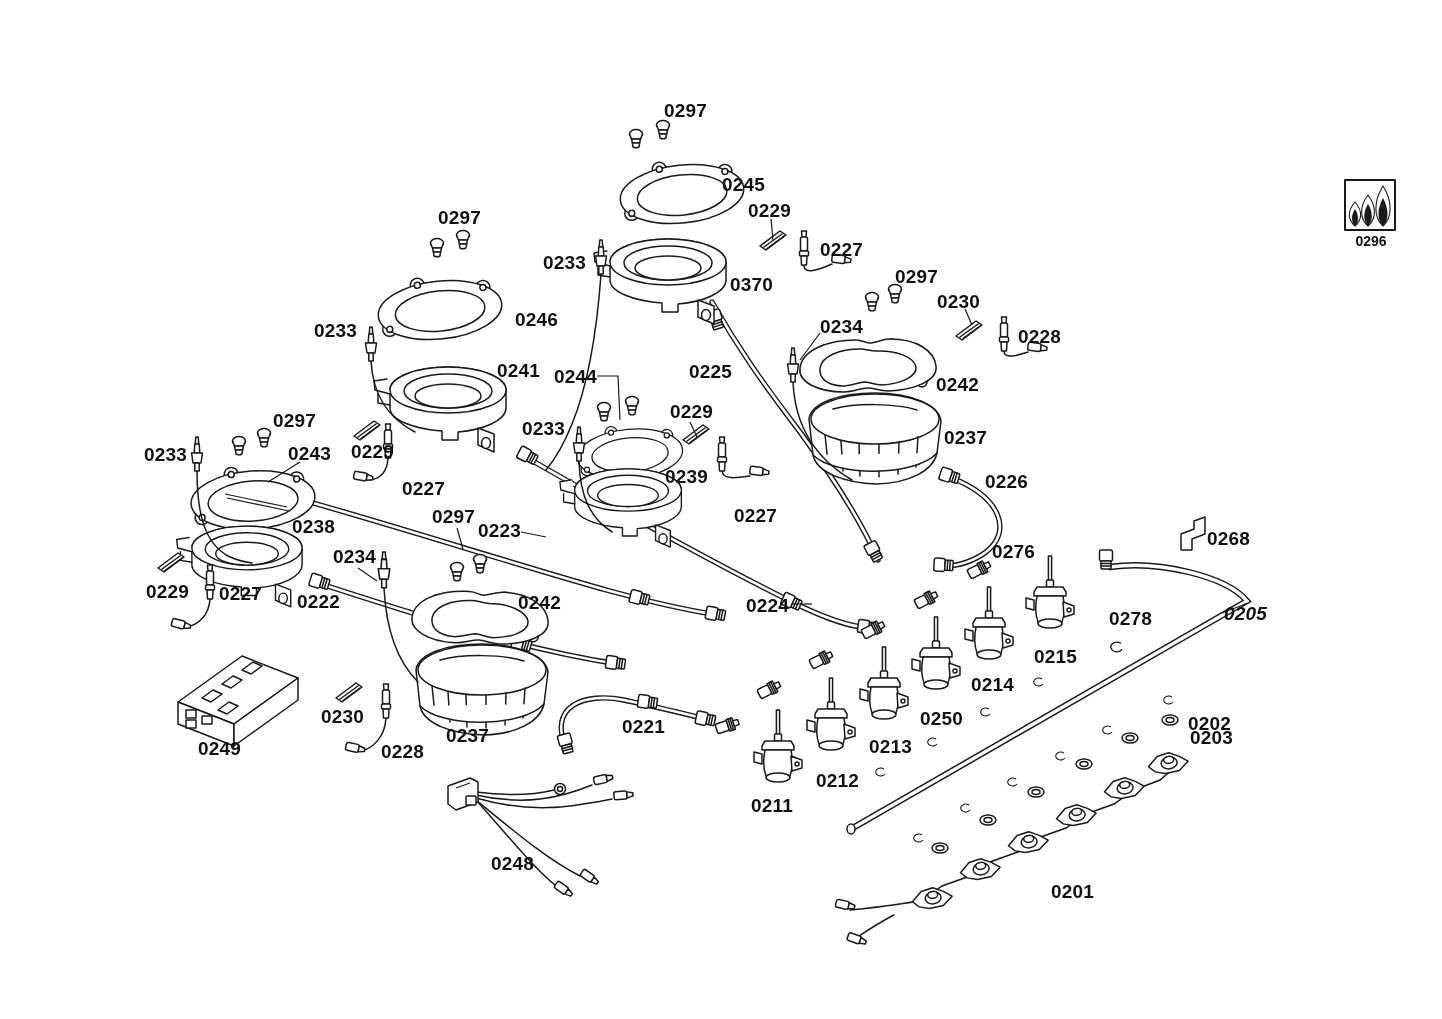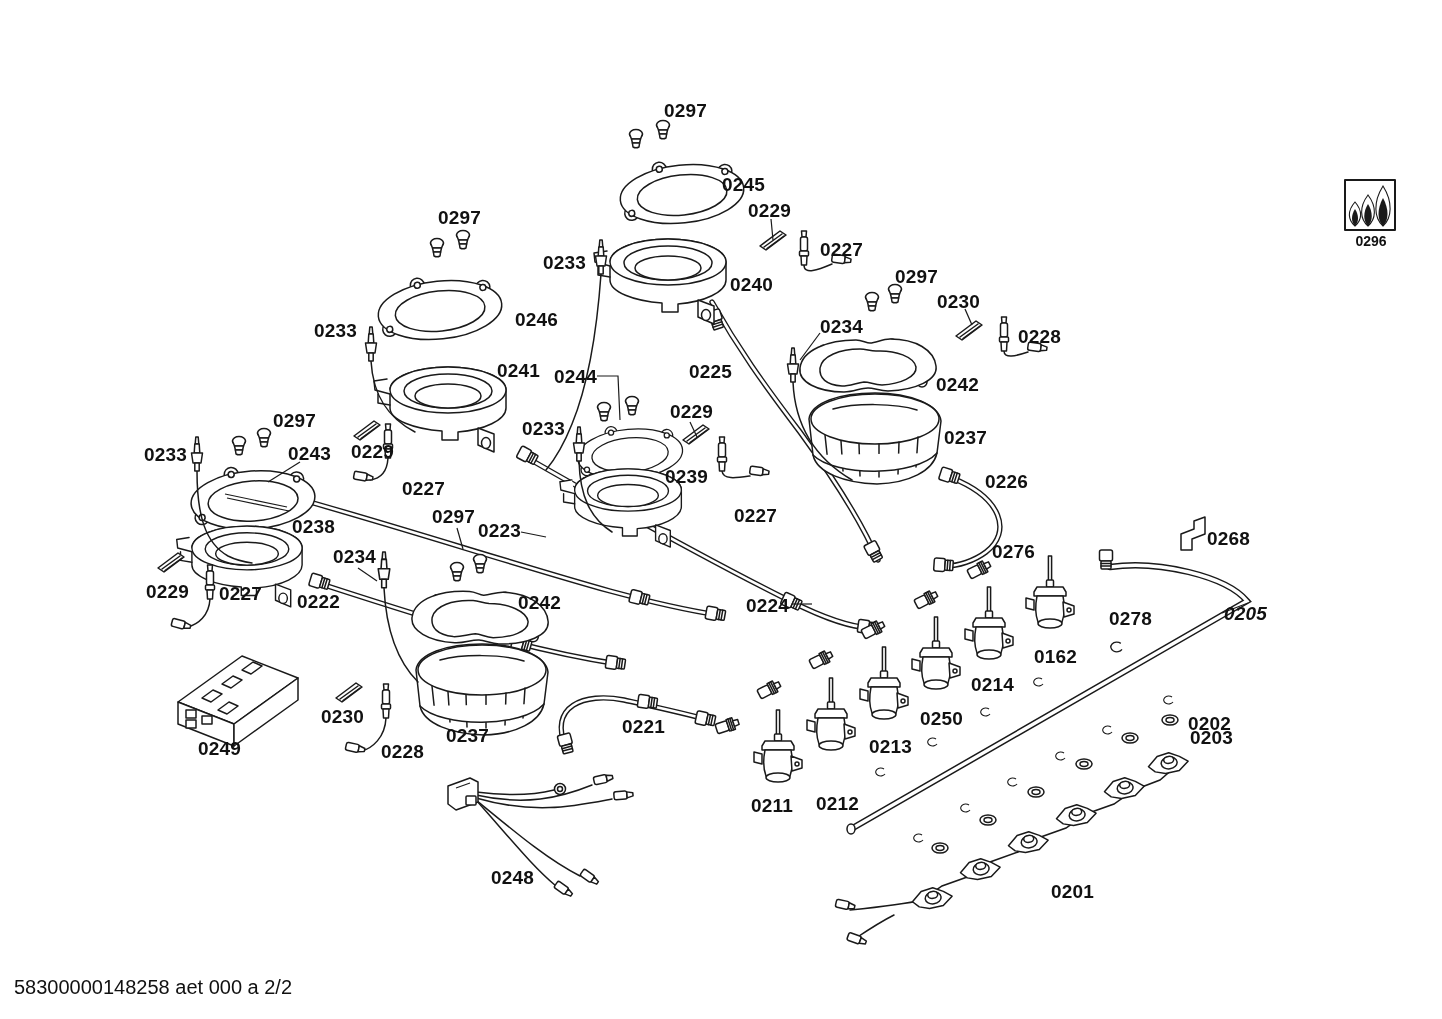--- a/index.html
+++ b/index.html
@@ -381,21 +381,21 @@
         <polyline points="457,528 463,549"></polyline>
       </g>
 </svg>
 
 <div class="labels-layer" id="labels">
       <div class="part-label" style="left: 664px; top: 100px;">0297</div>
       <div class="part-label" style="left: 722px; top: 146px; margin-top: 28px;">0245</div>
       <div class="part-label" style="left: 748px; top: 200px;">0229</div>
       <div class="part-label" style="left: 820px; top: 239px;">0227</div>
       <div class="part-label" style="left: 543px; top: 252px;">0233</div>
-      <div class="part-label" style="left: 730px; top: 274px;">0240</div>
+      <div class="part-label" style="left: 730px; top: 274px;">0370</div>
       <div class="part-label" style="left: 438px; top: 207px;">0297</div>
       <div class="part-label" style="left: 515px; top: 309px;">0246</div>
       <div class="part-label" style="left: 314px; top: 320px;">0233</div>
       <div class="part-label" style="left: 497px; top: 360px;">0241</div>
       <div class="part-label" style="left: 554px; top: 366px;">0244</div>
       <div class="part-label" style="left: 689px; top: 361px;">0225</div>
       <div class="part-label" style="left: 820px; top: 316px;">0234</div>
       <div class="part-label" style="left: 895px; top: 266px;">0297</div>
       <div class="part-label" style="left: 937px; top: 291px;">0230</div>
       <div class="part-label" style="left: 1018px; top: 326px;">0228</div>
@@ -417,34 +417,33 @@
       <div class="part-label" style="left: 992px; top: 541px;">0276</div>
       <div class="part-label" style="left: 1207px; top: 528px;">0268</div>
       <div class="part-label" style="left: 146px; top: 581px;">0229</div>
       <div class="part-label" style="left: 219px; top: 583px;">0227</div>
       <div class="part-label" style="left: 333px; top: 546px;">0234</div>
       <div class="part-label" style="left: 297px; top: 591px;">0222</div>
       <div class="part-label" style="left: 518px; top: 592px;">0242</div>
       <div class="part-label" style="left: 746px; top: 595px;">0224</div>
       <div class="part-label" style="left: 1224px; top: 603px; font-style: italic;">0205</div>
       <div class="part-label" style="left: 1109px; top: 608px;">0278</div>
-      <div class="part-label" style="left: 1034px; top: 646px;">0162</div>
+      <div class="part-label" style="left: 1034px; top: 646px;">0215</div>
       <div class="part-label" style="left: 971px; top: 674px;">0214</div>
       <div class="part-label" style="left: 1190px; top: 686px; margin-top: 41px;">0203</div>
       <div class="part-label" style="left: 1188px; top: 713px;">0202</div>
       <div class="part-label" style="left: 321px; top: 706px;">0230</div>
       <div class="part-label" style="left: 381px; top: 741px;">0228</div>
       <div class="part-label" style="left: 446px; top: 725px;">0237</div>
       <div class="part-label" style="left: 622px; top: 716px;">0221</div>
       <div class="part-label" style="left: 920px; top: 708px;">0250</div>
       <div class="part-label" style="left: 869px; top: 736px;">0213</div>
-      <div class="part-label" style="left: 816px; top: 793px;">0212</div>
+      <div class="part-label" style="left: 816px; top: 770px;">0212</div>
       <div class="part-label" style="left: 198px; top: 738px;">0249</div>
       <div class="part-label" style="left: 751px; top: 795px;">0211</div>
-      <div class="part-label" style="left: 491px; top: 853px; margin-top: 14px;">0248</div>
+      <div class="part-label" style="left: 491px; top: 853px;">0248</div>
       <div class="part-label" style="left: 1007px; top: 881px; margin-left: 44px;">0201</div>
     </div>
 
 <div class="flame-label">0296</div>
 
-<div class="doc-footer">58300000148258 aet 000 a 2/2</div>
 
 </div>
 
 </body></html>

